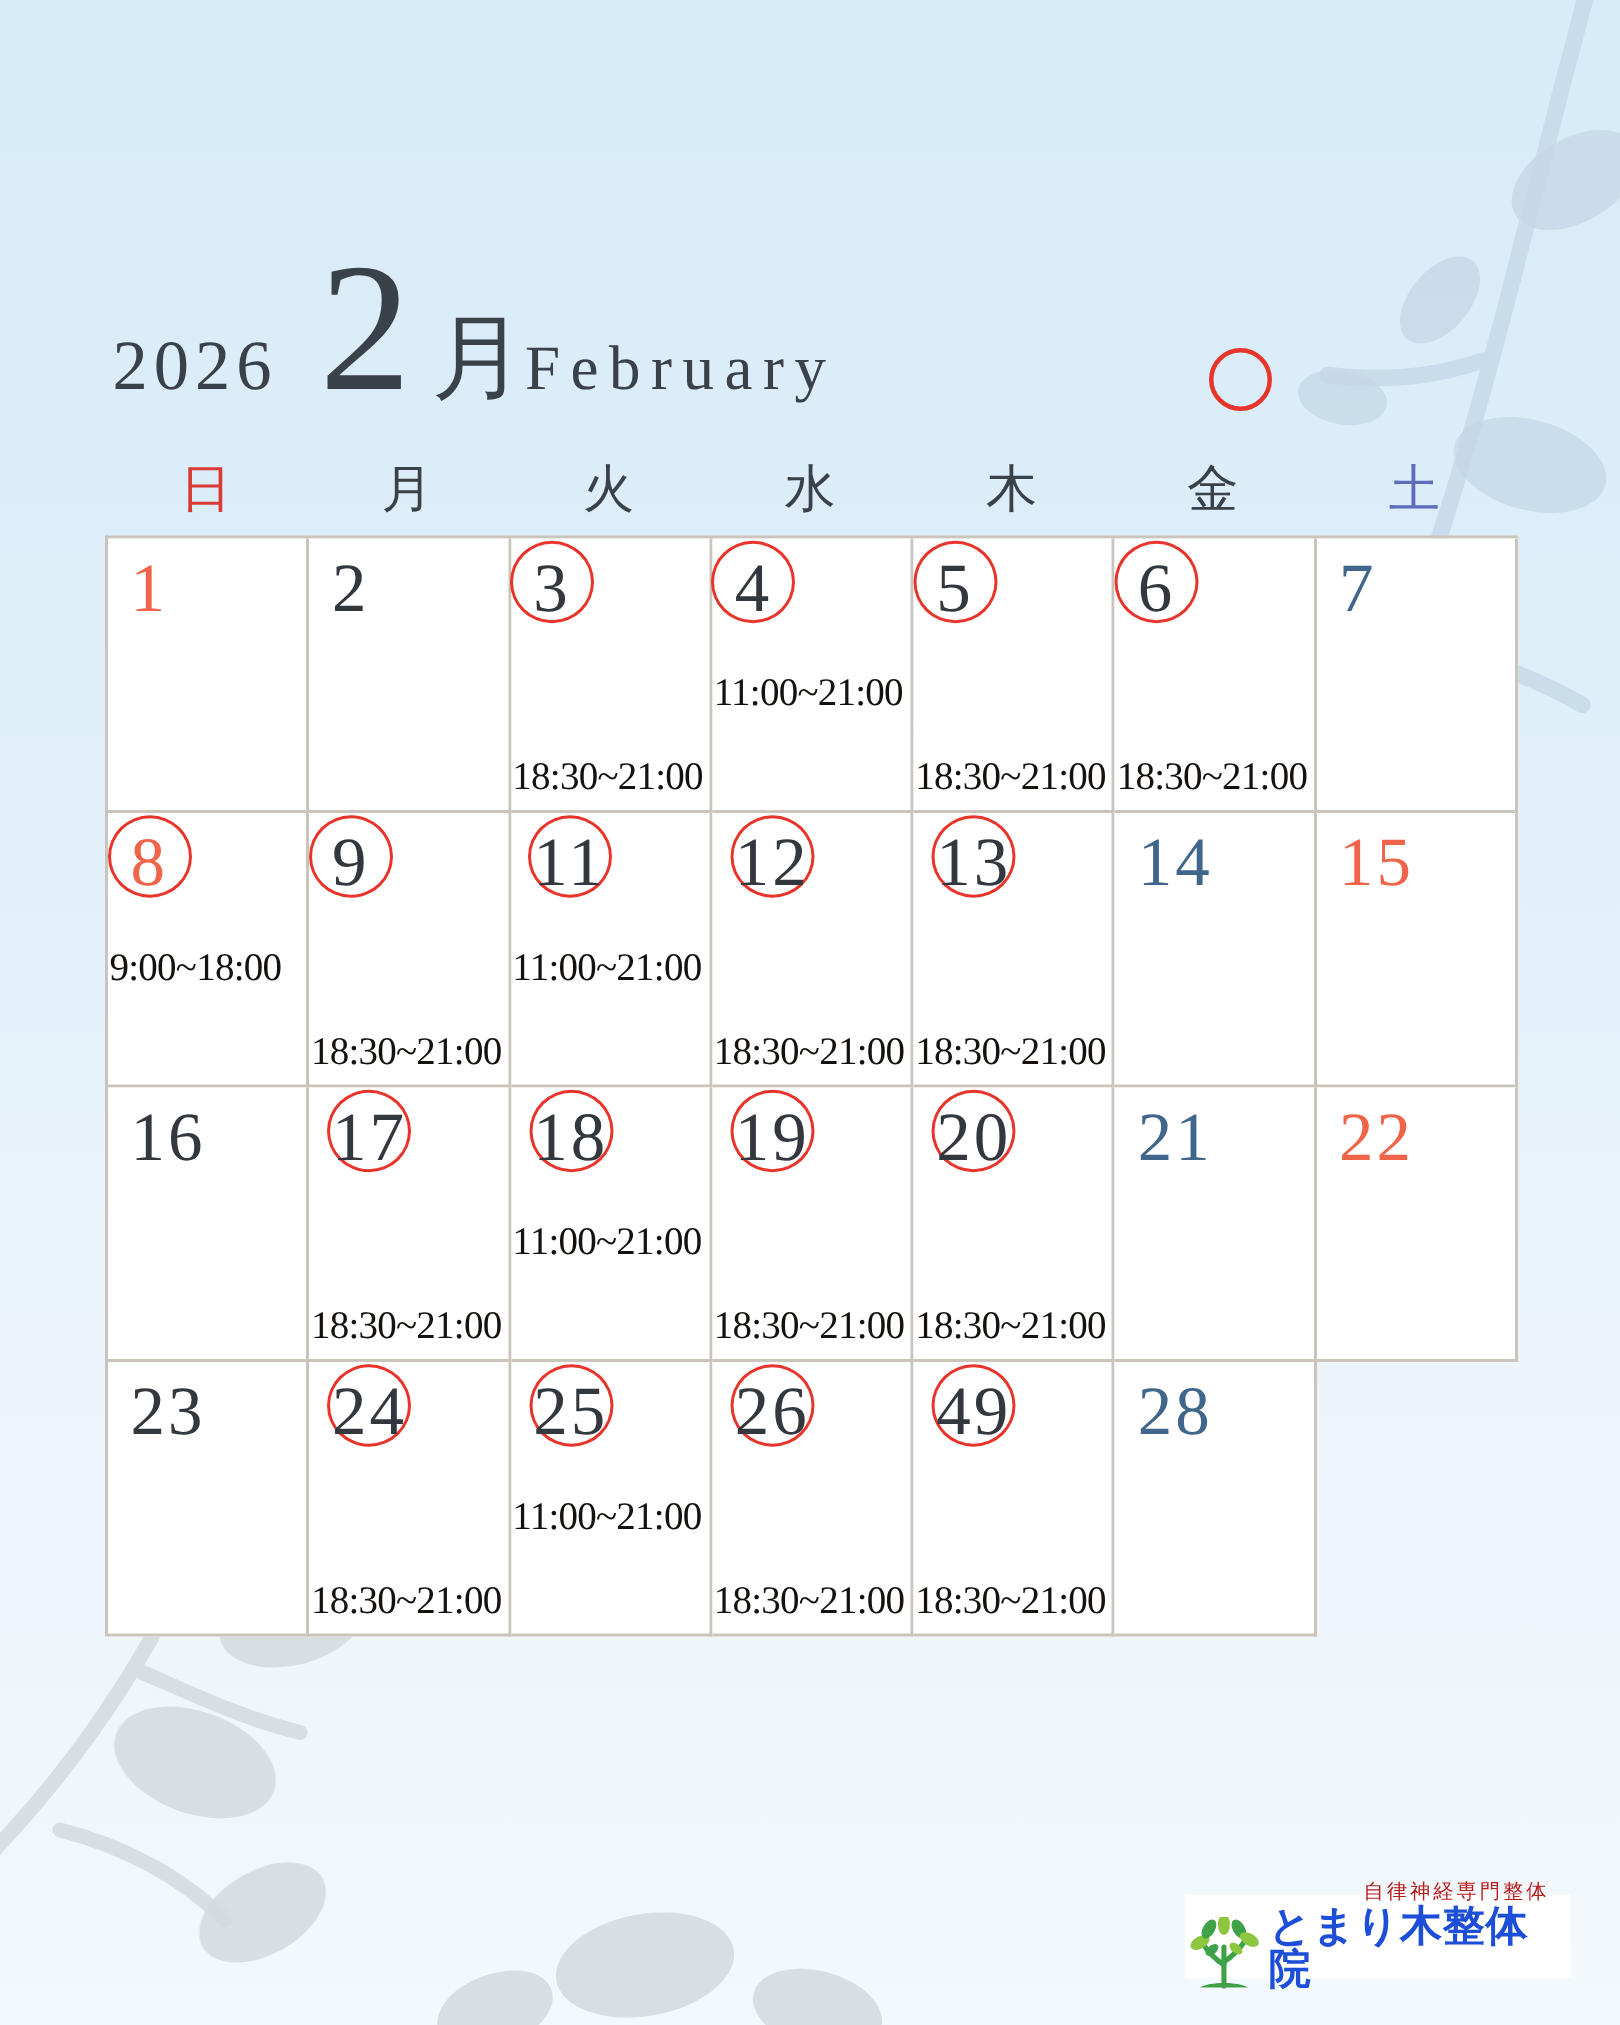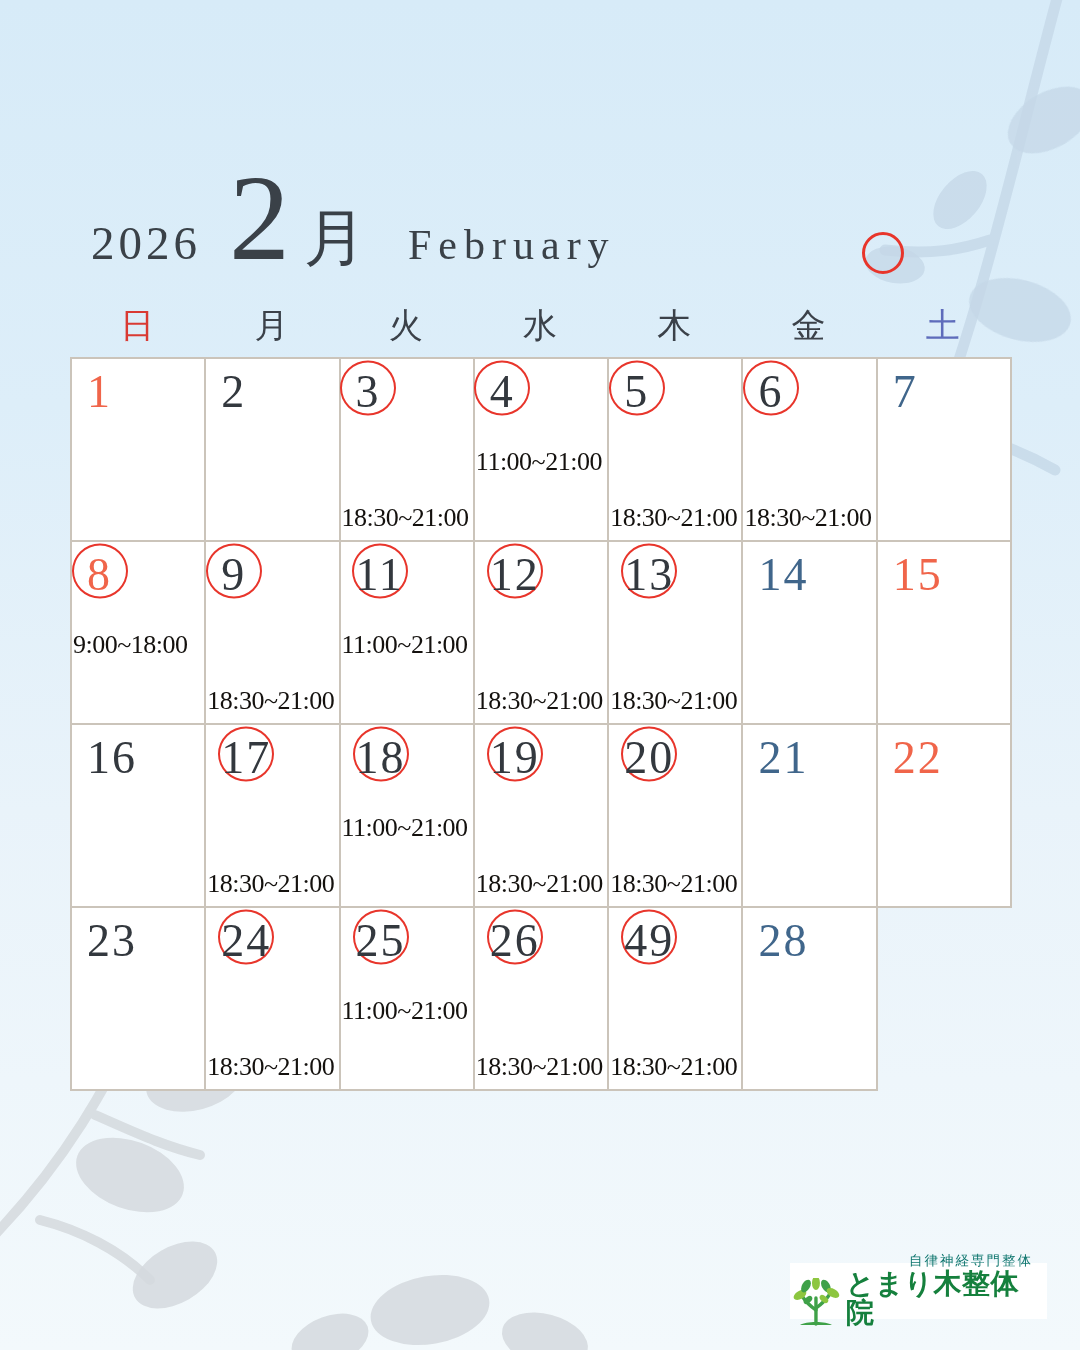--- a/index.html
+++ b/index.html
@@ -5,26 +5,26 @@
   html,body{margin:0;padding:0;}
   body{
     width:1080px;height:1350px;position:relative;overflow:hidden;
     font-family:"Liberation Serif","DejaVu Serif",serif;
     background:linear-gradient(180deg,#d7ebf8 0%,#ddeef9 30%,#e9f3fa 60%,#f3f9fc 100%);
   }
   .wm{position:absolute;z-index:0;pointer-events:none;}
   .content{position:relative;z-index:1;}
 
   
-  .header{position:absolute;top:150px;left:16px;width:924px;height:130px;padding-left:40px;}
+  .header{position:absolute;top:150px;left:0;width:924px;height:130px;}
   .title{position:absolute;left:75px;bottom:0;display:flex;align-items:baseline;color:#3a4148;}
   .year{font-size:47px;letter-spacing:4px;}
   .month-num{font-size:122px;line-height:.8;margin-left:28px;}
   .month-kanji{font-size:62px;margin-left:14px;}
-  .month-en{font-size:42px;letter-spacing:7px;margin-left:42px;}
+  .month-en{font-size:42px;letter-spacing:7px;}
   .legend{position:absolute;right:70px;bottom:6px;display:flex;align-items:center;color:#3a4148;}
   .legend-circle{width:42px;height:42px;border:3px solid #e8352b;border-radius:50%;box-sizing:border-box;margin-right:6px;}
   .legend-label{font-size:35px;letter-spacing:5px;}
 
   
   .weekday-row{position:absolute;top:303px;left:70px;width:940px;display:grid;grid-template-columns:repeat(7,1fr);}
   .wd{text-align:center;font-size:34px;color:#3b4149;}
   .wd.sun{color:#d93a33;}
   .wd.sat{color:#5e6cbb;}
 
@@ -54,22 +54,22 @@
   .time.bottom{bottom:7px;}
   .time.middle{top:88px;}
 
   
   .logo-box{
     position:absolute;left:790px;top:1263px;width:257px;height:56px;background:#ffffff;
     display:flex;align-items:center;justify-content:center;
   }
   .logo-inner{display:flex;align-items:flex-end;}
   .logo-text{display:flex;flex-direction:column;align-items:center;margin-left:4px;}
-  .logo-tagline{font-size:13.5px;color:#0f766e;letter-spacing:2px;line-height:1.1;align-self:flex-end;margin-right:14px;font-family:"Liberation Sans",sans-serif;}
-  .logo-name{font-size:28px;font-weight:bold;color:#15803d;line-height:1.05;letter-spacing:.5px;font-family:"Liberation Sans",sans-serif;}
+  .logo-tagline{font-size:13.5px;color:#b91c1c;letter-spacing:2px;line-height:1.1;align-self:flex-end;margin-right:14px;font-family:"Liberation Sans",sans-serif;}
+  .logo-name{font-size:28px;font-weight:bold;color:#1d4ed8;line-height:1.05;letter-spacing:.5px;font-family:"Liberation Sans",sans-serif;}
 </style>
 </head>
 <body>
 
 <svg class="wm" style="right:0;top:0;" width="420" height="740" viewBox="0 0 420 740">
   <g fill="none" stroke="#c4d7e7" stroke-width="11" opacity="0.75" stroke-linecap="round">
     <path d="M 402 -20 C 350 170, 320 330, 240 520 C 210 590, 185 650, 160 745"></path>
     <path d="M 330 240 C 300 250, 270 255, 225 250"></path>
     <path d="M 285 430 C 330 440, 360 450, 395 470"></path>
   </g>

